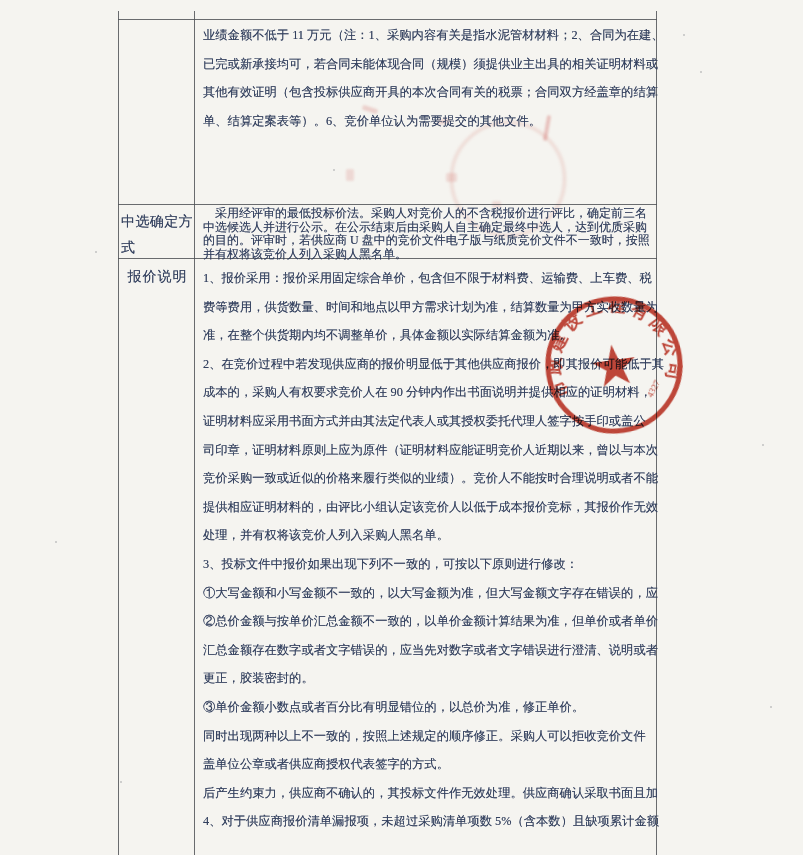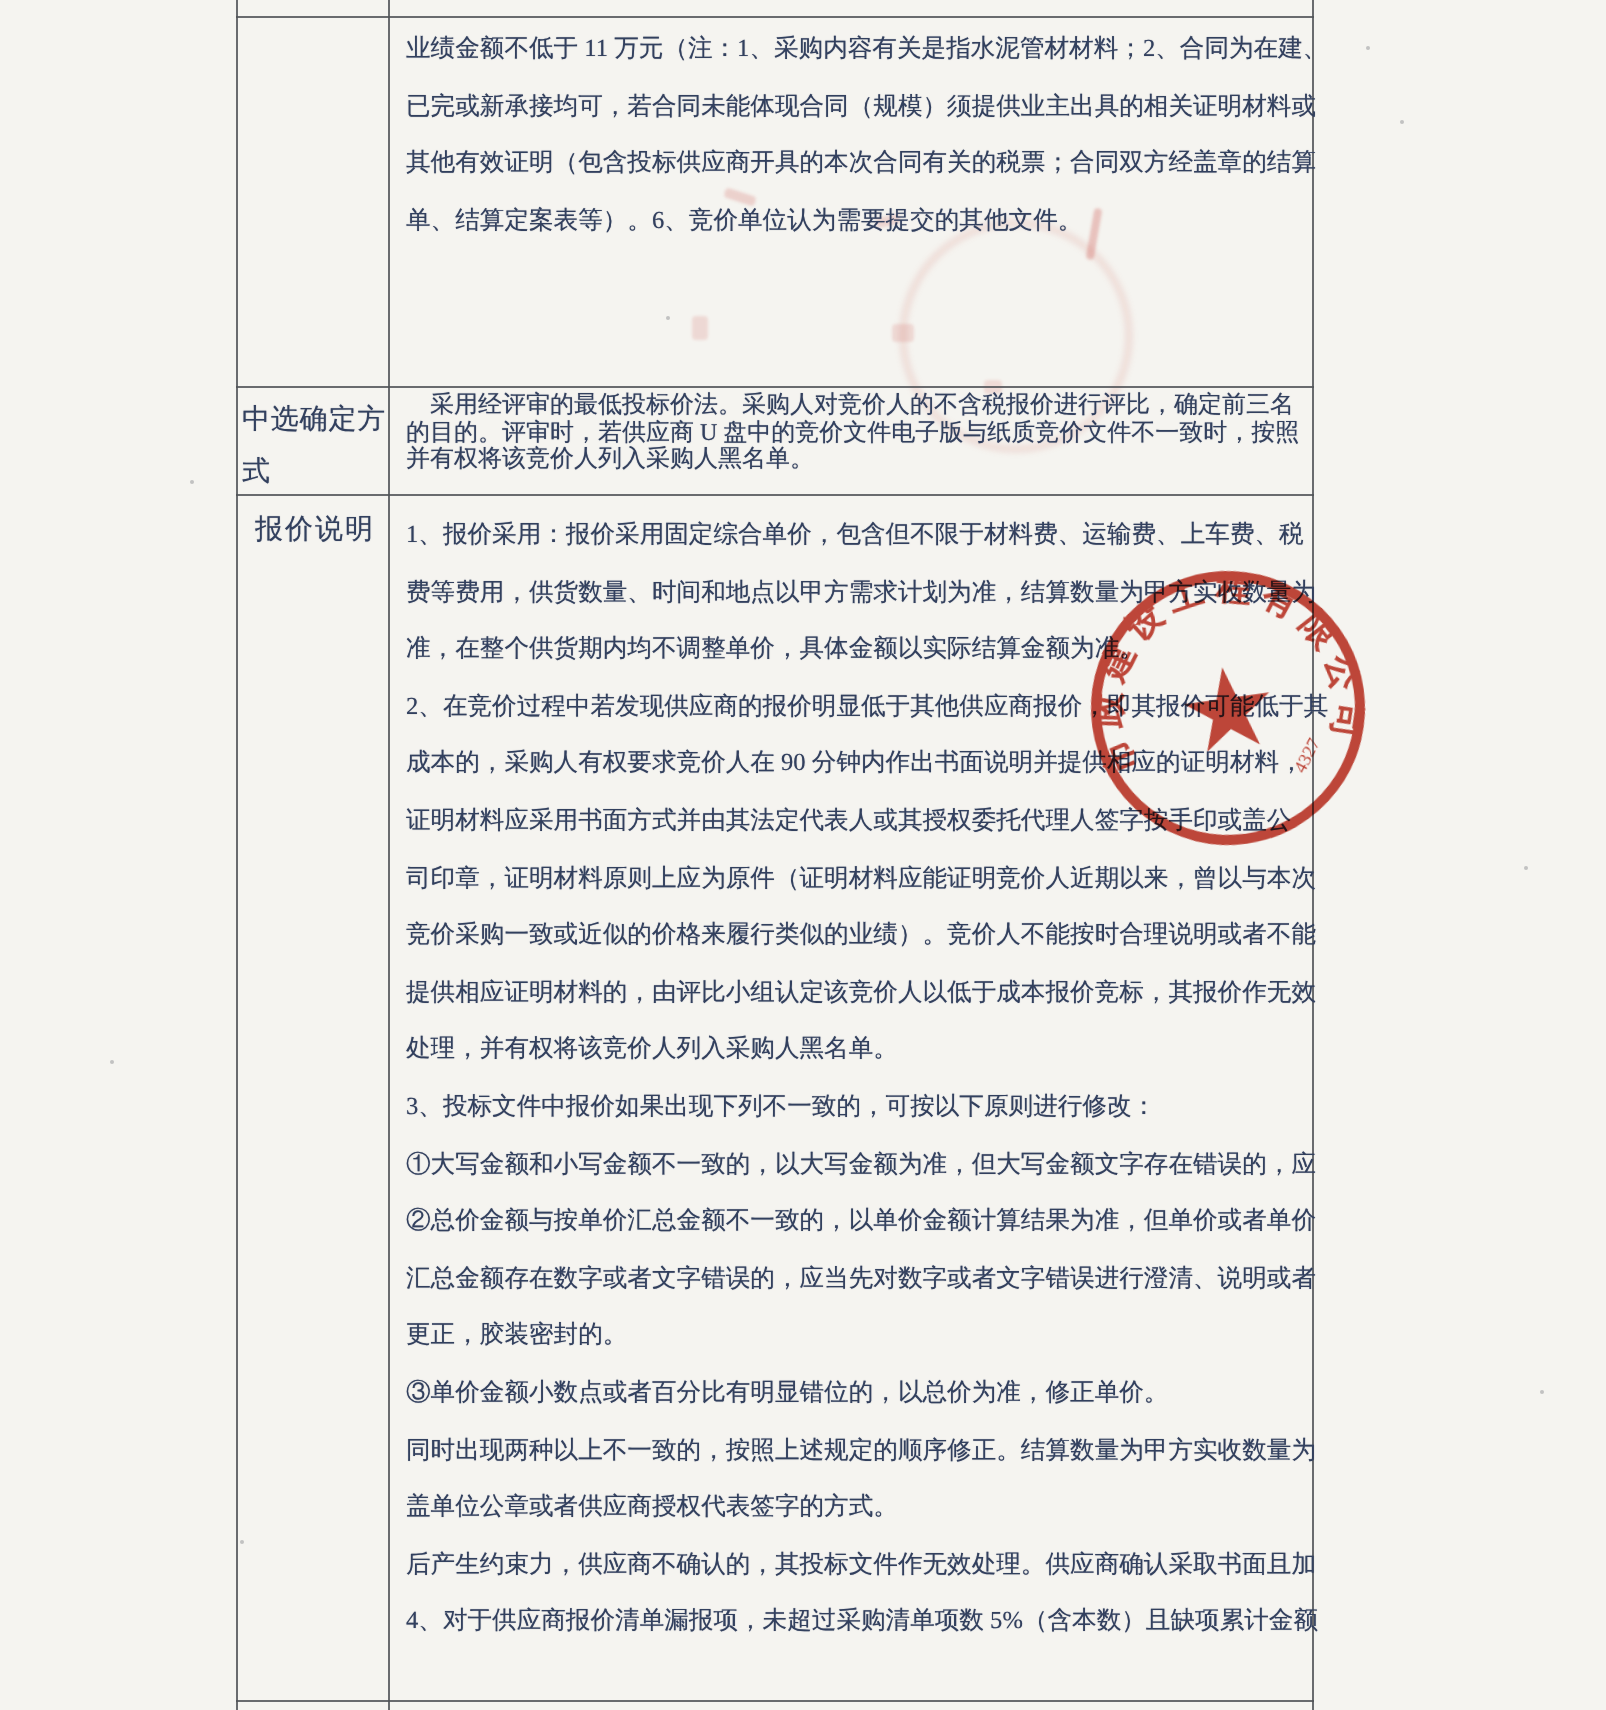--- a/index.html
+++ b/index.html
@@ -7,21 +7,21 @@
     --ink:#32405e;
     --line:#505257;
     --seal:#c0392b;
   }
   html,body{margin:0;padding:0;}
   body{
     width:803px;height:855px;overflow:hidden;position:relative;
     background:var(--paper);
     font-family:"Liberation Serif","DejaVu Serif",serif;
   }
-  .paper{position:absolute;inset:0;}
+  .paper{position:absolute;inset:0;margin-top:11px;}
   
   .vline{position:absolute;top:0;bottom:0;width:1px;background:var(--line);opacity:.85;}
   .hline{position:absolute;height:1px;left:118px;width:539px;background:var(--line);opacity:.85;}
   
   .cell-label{
     position:absolute;color:var(--ink);
     font-size:14px;line-height:26px;letter-spacing:.4px;
     text-shadow:0 0 .5px rgba(45,55,90,.55);
   }
   .content{
@@ -86,20 +86,21 @@
         <div class="tline">已完或新承接均可，若合同未能体现合同（规模）须提供业主出具的相关证明材料或</div>
         <div class="tline">其他有效证明（包含投标供应商开具的本次合同有关的税票；合同双方经盖章的结算</div>
         <div class="tline">单、结算定案表等）。6、竞价单位认为需要提交的其他文件。</div>
       </div>
     </div>
 
   <div class="cell-label" style="left:121px;top:198px;width:74px;">中选确定方式</div>
   <div class="content" id="content-1" style="left:203px;top:196px;width:453px;">
       <div class="para">
         <div class="tline">　采用经评审的最低投标价法。采购人对竞价人的不含税报价进行评比，确定前三名</div>
+        <div class="tline">中选候选人并进行公示。在公示结束后由采购人自主确定最终中选人，达到优质采购</div>
         <div class="tline">的目的。评审时，若供应商 U 盘中的竞价文件电子版与纸质竞价文件不一致时，按照</div>
         <div class="tline">并有权将该竞价人列入采购人黑名单。</div>
       </div>
     </div>
 
   <div class="cell-label" style="left:120px;top:253px;width:75px;text-align:center;letter-spacing:1px;">报价说明</div>
   <div class="content" id="content-2" style="left:203px;top:253px;width:455px;">
       <div class="para">
         <div class="tline">1、报价采用：报价采用固定综合单价，包含但不限于材料费、运输费、上车费、税</div>
         <div class="tline">费等费用，供货数量、时间和地点以甲方需求计划为准，结算数量为甲方实收数量为</div>
@@ -122,21 +123,21 @@
       </div>
       <div class="para">
         <div class="tline">②总价金额与按单价汇总金额不一致的，以单价金额计算结果为准，但单价或者单价</div>
         <div class="tline">汇总金额存在数字或者文字错误的，应当先对数字或者文字错误进行澄清、说明或者</div>
         <div class="tline">更正，胶装密封的。</div>
       </div>
       <div class="para">
         <div class="tline">③单价金额小数点或者百分比有明显错位的，以总价为准，修正单价。</div>
       </div>
       <div class="para">
-        <div class="tline">同时出现两种以上不一致的，按照上述规定的顺序修正。结算数量为甲方实收数量为</div>
+        <div class="tline">同时出现两种以上不一致的，按照上述规定的顺序修正。采购人可以拒收竞价文件</div>
         <div class="tline">盖单位公章或者供应商授权代表签字的方式。</div>
         <div class="tline">后产生约束力，供应商不确认的，其投标文件作无效处理。供应商确认采取书面且加</div>
       </div>
       <div class="para">
         <div class="tline">4、对于供应商报价清单漏报项，未超过采购清单项数 5%（含本数）且缺项累计金额</div>
       </div>
     </div>
 
   <svg class="stamp" width="170" height="170" viewBox="0 0 170 170">
     <circle cx="85" cy="85" r="66" fill="none" stroke="#c0392b" stroke-width="5"></circle>

